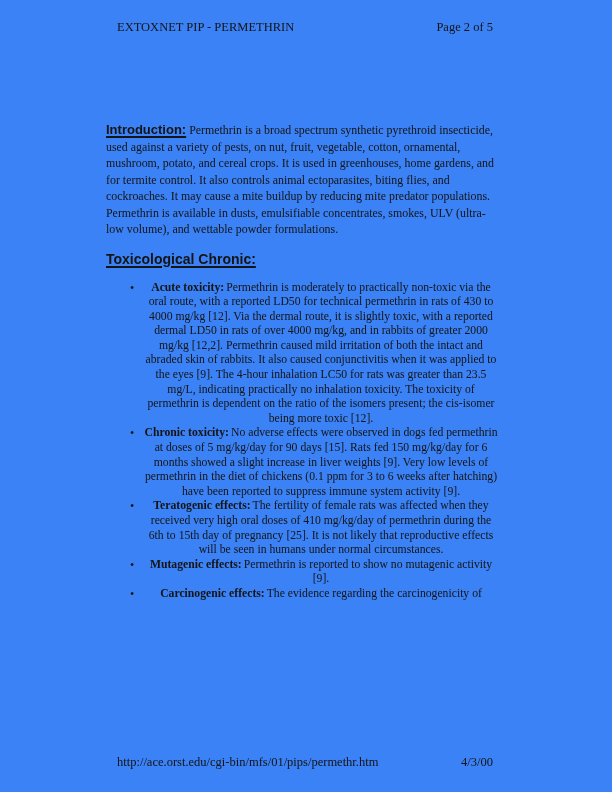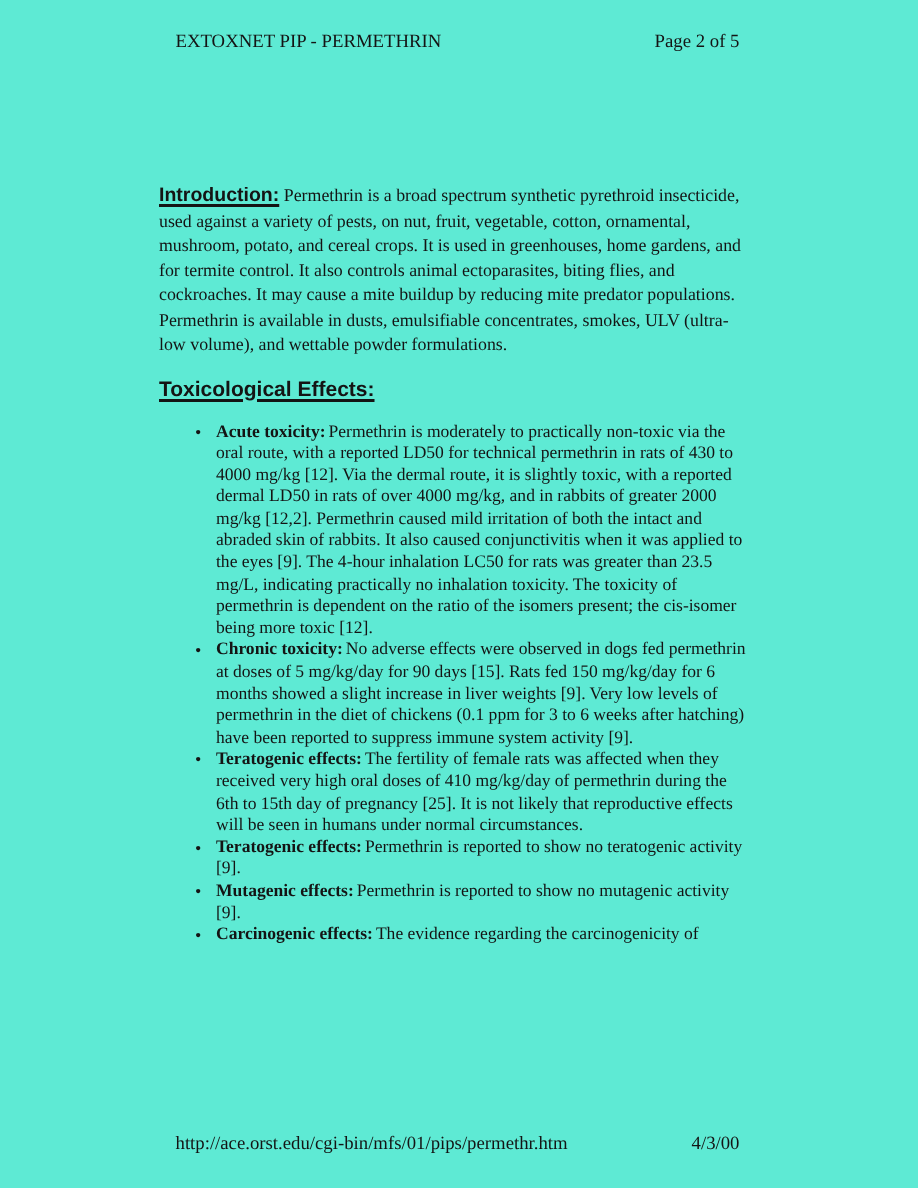--- a/index.html
+++ b/index.html
@@ -4,21 +4,21 @@
 <style>
   html, body {
     margin: 0;
     padding: 0;
     background: #ffffff;
   }
   .page {
     position: relative;
     width: 612px;
     height: 792px;
-    background: #5eead4;
+    background: #3b82f6;
     color: #141414;
     overflow: hidden;
     font-family: "Liberation Serif", serif;
   }
   .page-header {
     position: absolute;
     top: 20px;
     left: 117px;
     width: 376px;
     display: flex;
@@ -59,20 +59,21 @@
     text-decoration: underline;
     text-decoration-thickness: 1.5px;
     text-underline-offset: 2px;
   }
   .effects-list {
     margin: 13px 0 0 0;
     padding: 0 0 0 38px;
     list-style: none;
     font-size: 11.7px;
     line-height: 14.6px;
+    text-align: center;
   }
   .effects-list li {
     position: relative;
   }
   .li-label {
     font-weight: bold;
     margin-right: 2px;
   }
   .bullet {
     position: absolute;
@@ -103,27 +104,26 @@
   <header class="page-header">
     <span>EXTOXNET PIP - PERMETHRIN</span>
     <span>Page 2 of 5</span>
   </header>
 
   <main class="content">
 
     <p class="para"><span class="inline-heading">Introduction:</span><span>Permethrin is a broad spectrum synthetic pyrethroid insecticide, used against a variety of pests, on nut, fruit, vegetable, cotton, ornamental, mushroom, potato, and cereal crops. It is used in greenhouses, home gardens, and for termite control. It also controls animal ectoparasites, biting flies, and cockroaches. It may cause a mite buildup by reducing mite predator populations. Permethrin is available in dusts, emulsifiable concentrates, smokes, ULV (ultra-low volume), and wettable powder formulations.</span></p>
 
 
-    <h2 class="section-heading">Toxicological Effects:</h2>
+    <h2 class="section-heading">Toxicological Chronic:</h2>
 
     <ul class="effects-list">
       <li><span class="bullet"></span><b class="li-label">Acute toxicity:</b><span>Permethrin is moderately to practically non-toxic via the oral route, with a reported LD50 for technical permethrin in rats of 430 to 4000 mg/kg [12]. Via the dermal route, it is slightly toxic, with a reported dermal LD50 in rats of over 4000 mg/kg, and in rabbits of greater 2000 mg/kg [12,2]. Permethrin caused mild irritation of both the intact and abraded skin of rabbits. It also caused conjunctivitis when it was applied to the eyes [9]. The 4-hour inhalation LC50 for rats was greater than 23.5 mg/L, indicating practically no inhalation toxicity. The toxicity of permethrin is dependent on the ratio of the isomers present; the cis-isomer being more toxic [12].</span></li>
       <li><span class="bullet"></span><b class="li-label">Chronic toxicity:</b><span>No adverse effects were observed in dogs fed permethrin at doses of 5 mg/kg/day for 90 days [15]. Rats fed 150 mg/kg/day for 6 months showed a slight increase in liver weights [9]. Very low levels of permethrin in the diet of chickens (0.1 ppm for 3 to 6 weeks after hatching) have been reported to suppress immune system activity [9].</span></li>
       <li><span class="bullet"></span><b class="li-label">Teratogenic effects:</b><span>The fertility of female rats was affected when they received very high oral doses of 410 mg/kg/day of permethrin during the 6th to 15th day of pregnancy [25]. It is not likely that reproductive effects will be seen in humans under normal circumstances.</span></li>
-      <li><span class="bullet"></span><b class="li-label">Teratogenic effects:</b><span>Permethrin is reported to show no teratogenic activity [9].</span></li>
       <li><span class="bullet"></span><b class="li-label">Mutagenic effects:</b><span>Permethrin is reported to show no mutagenic activity [9].</span></li>
       <li><span class="bullet"></span><b class="li-label">Carcinogenic effects:</b><span>The evidence regarding the carcinogenicity of</span></li>
     </ul>
 
   </main>
 
   <footer class="page-footer">
     <span>http://ace.orst.edu/cgi-bin/mfs/01/pips/permethr.htm</span>
     <span>4/3/00</span>
   </footer>

